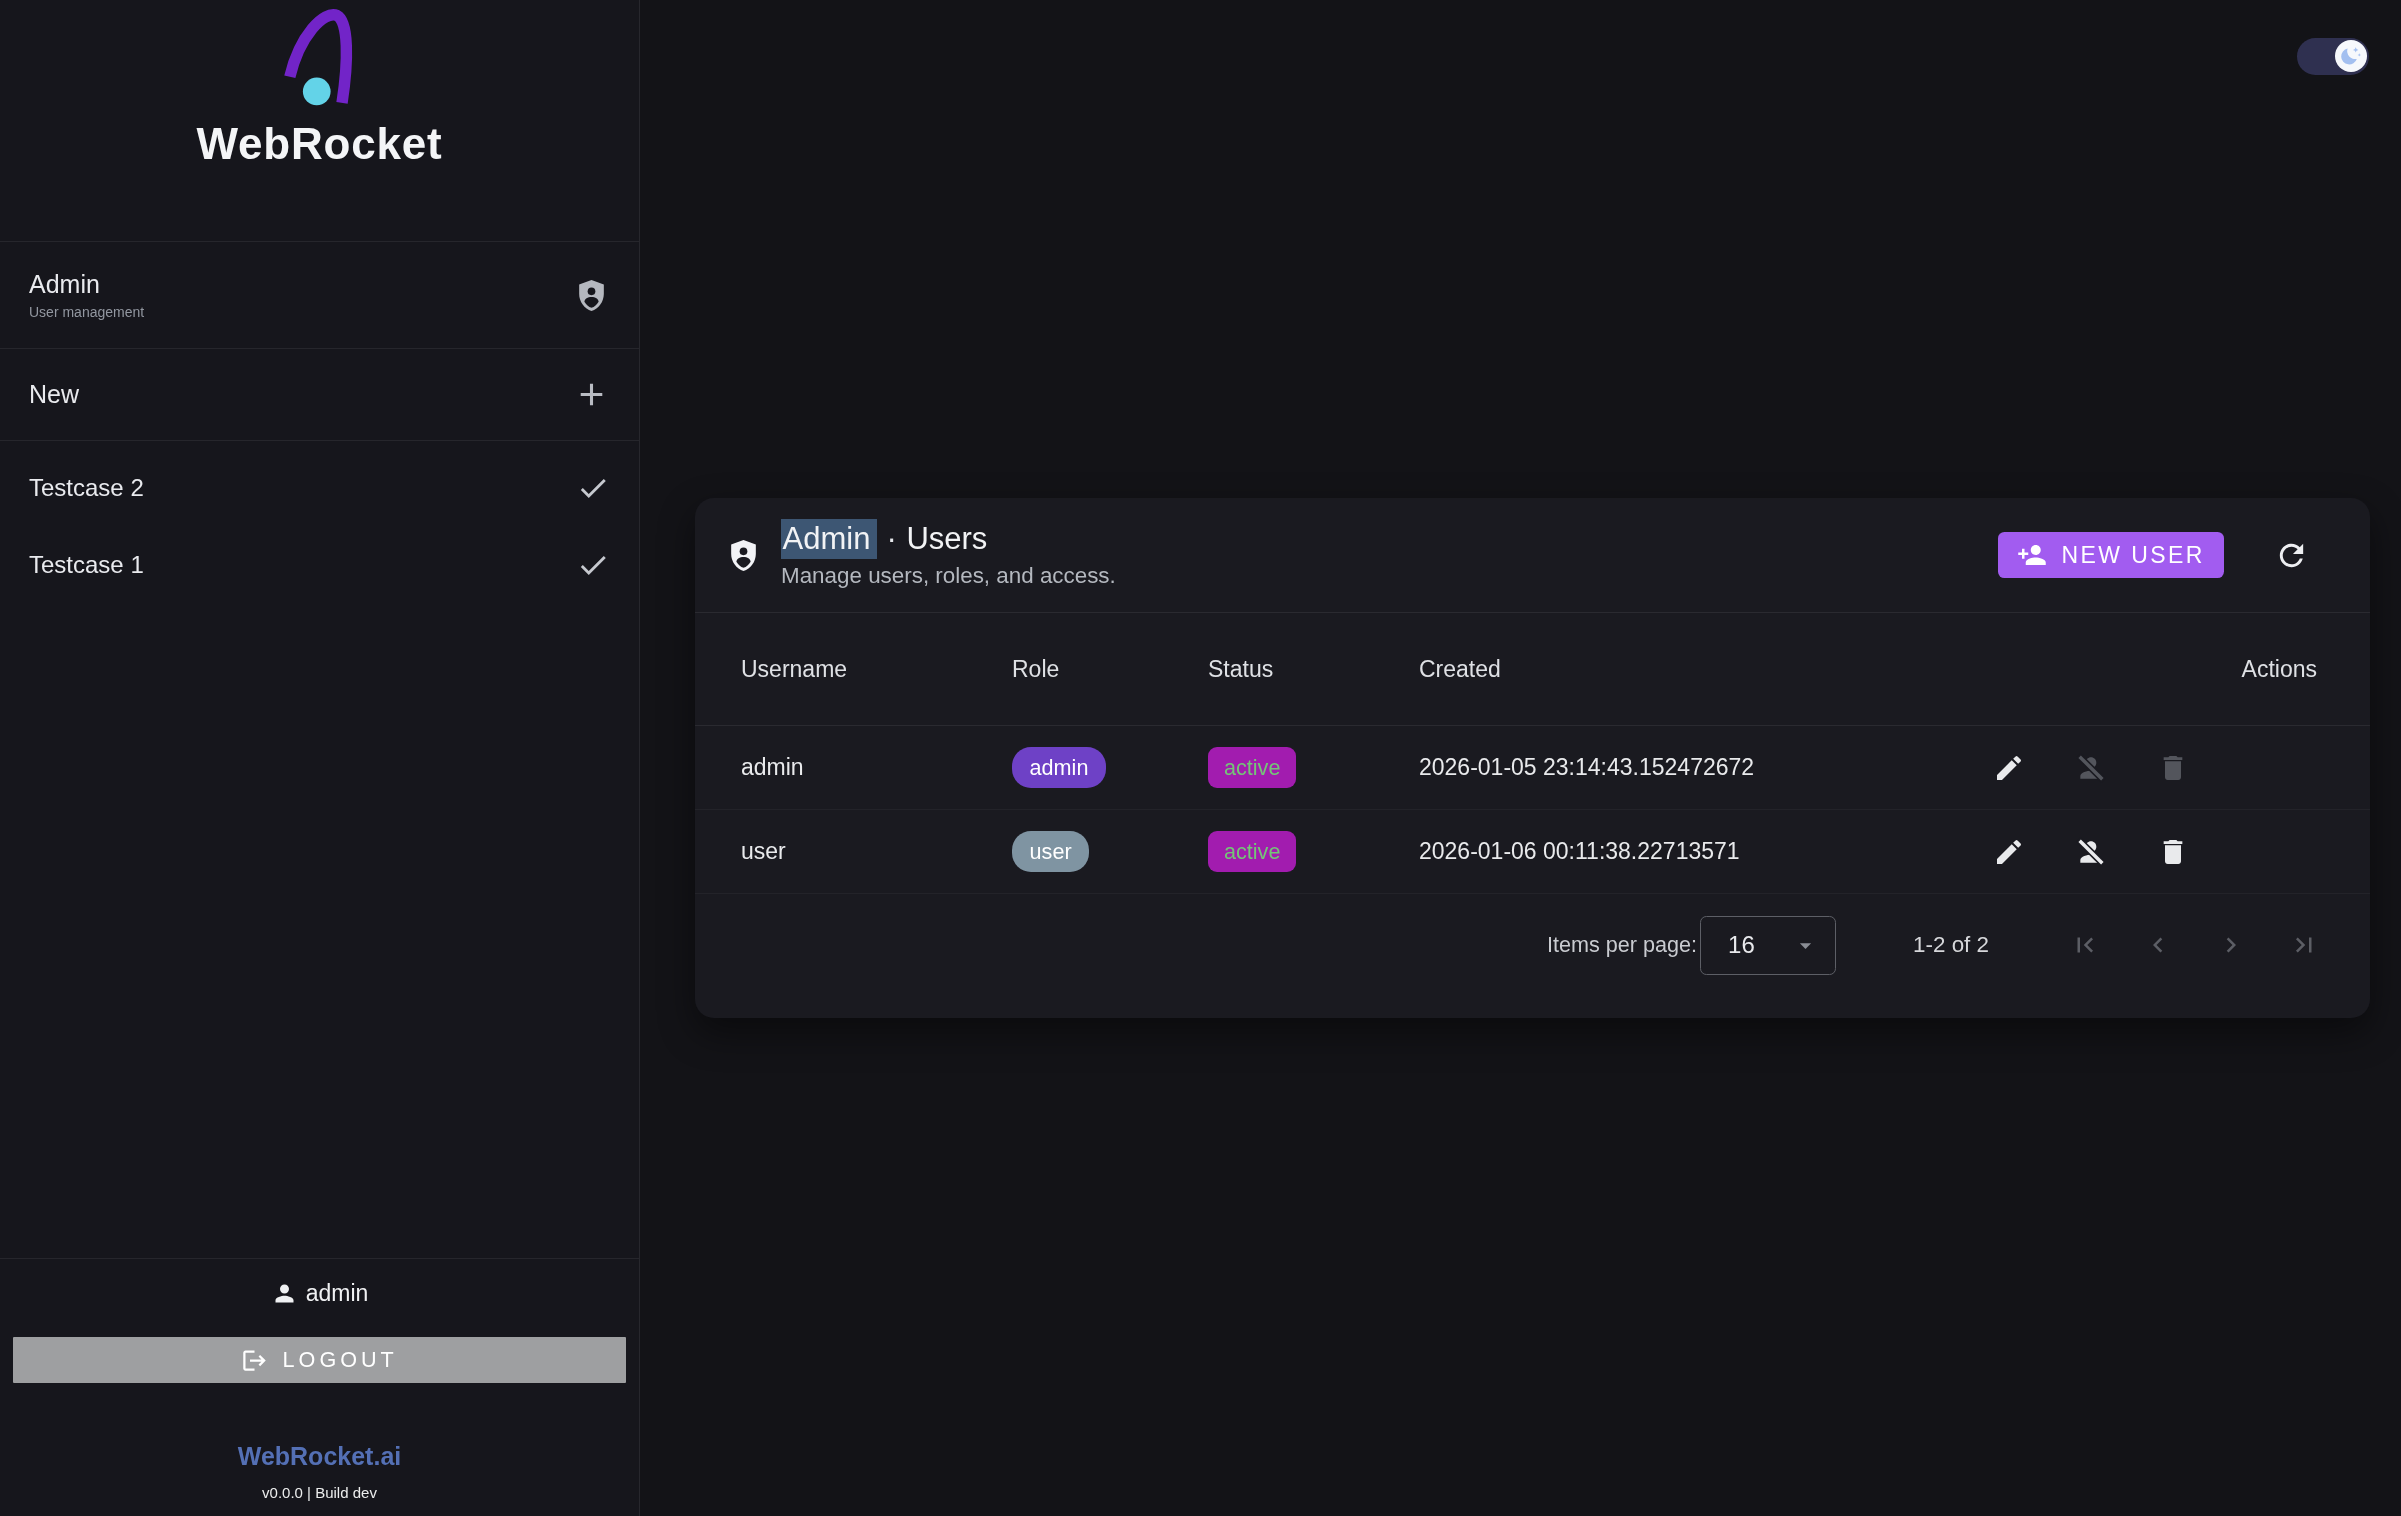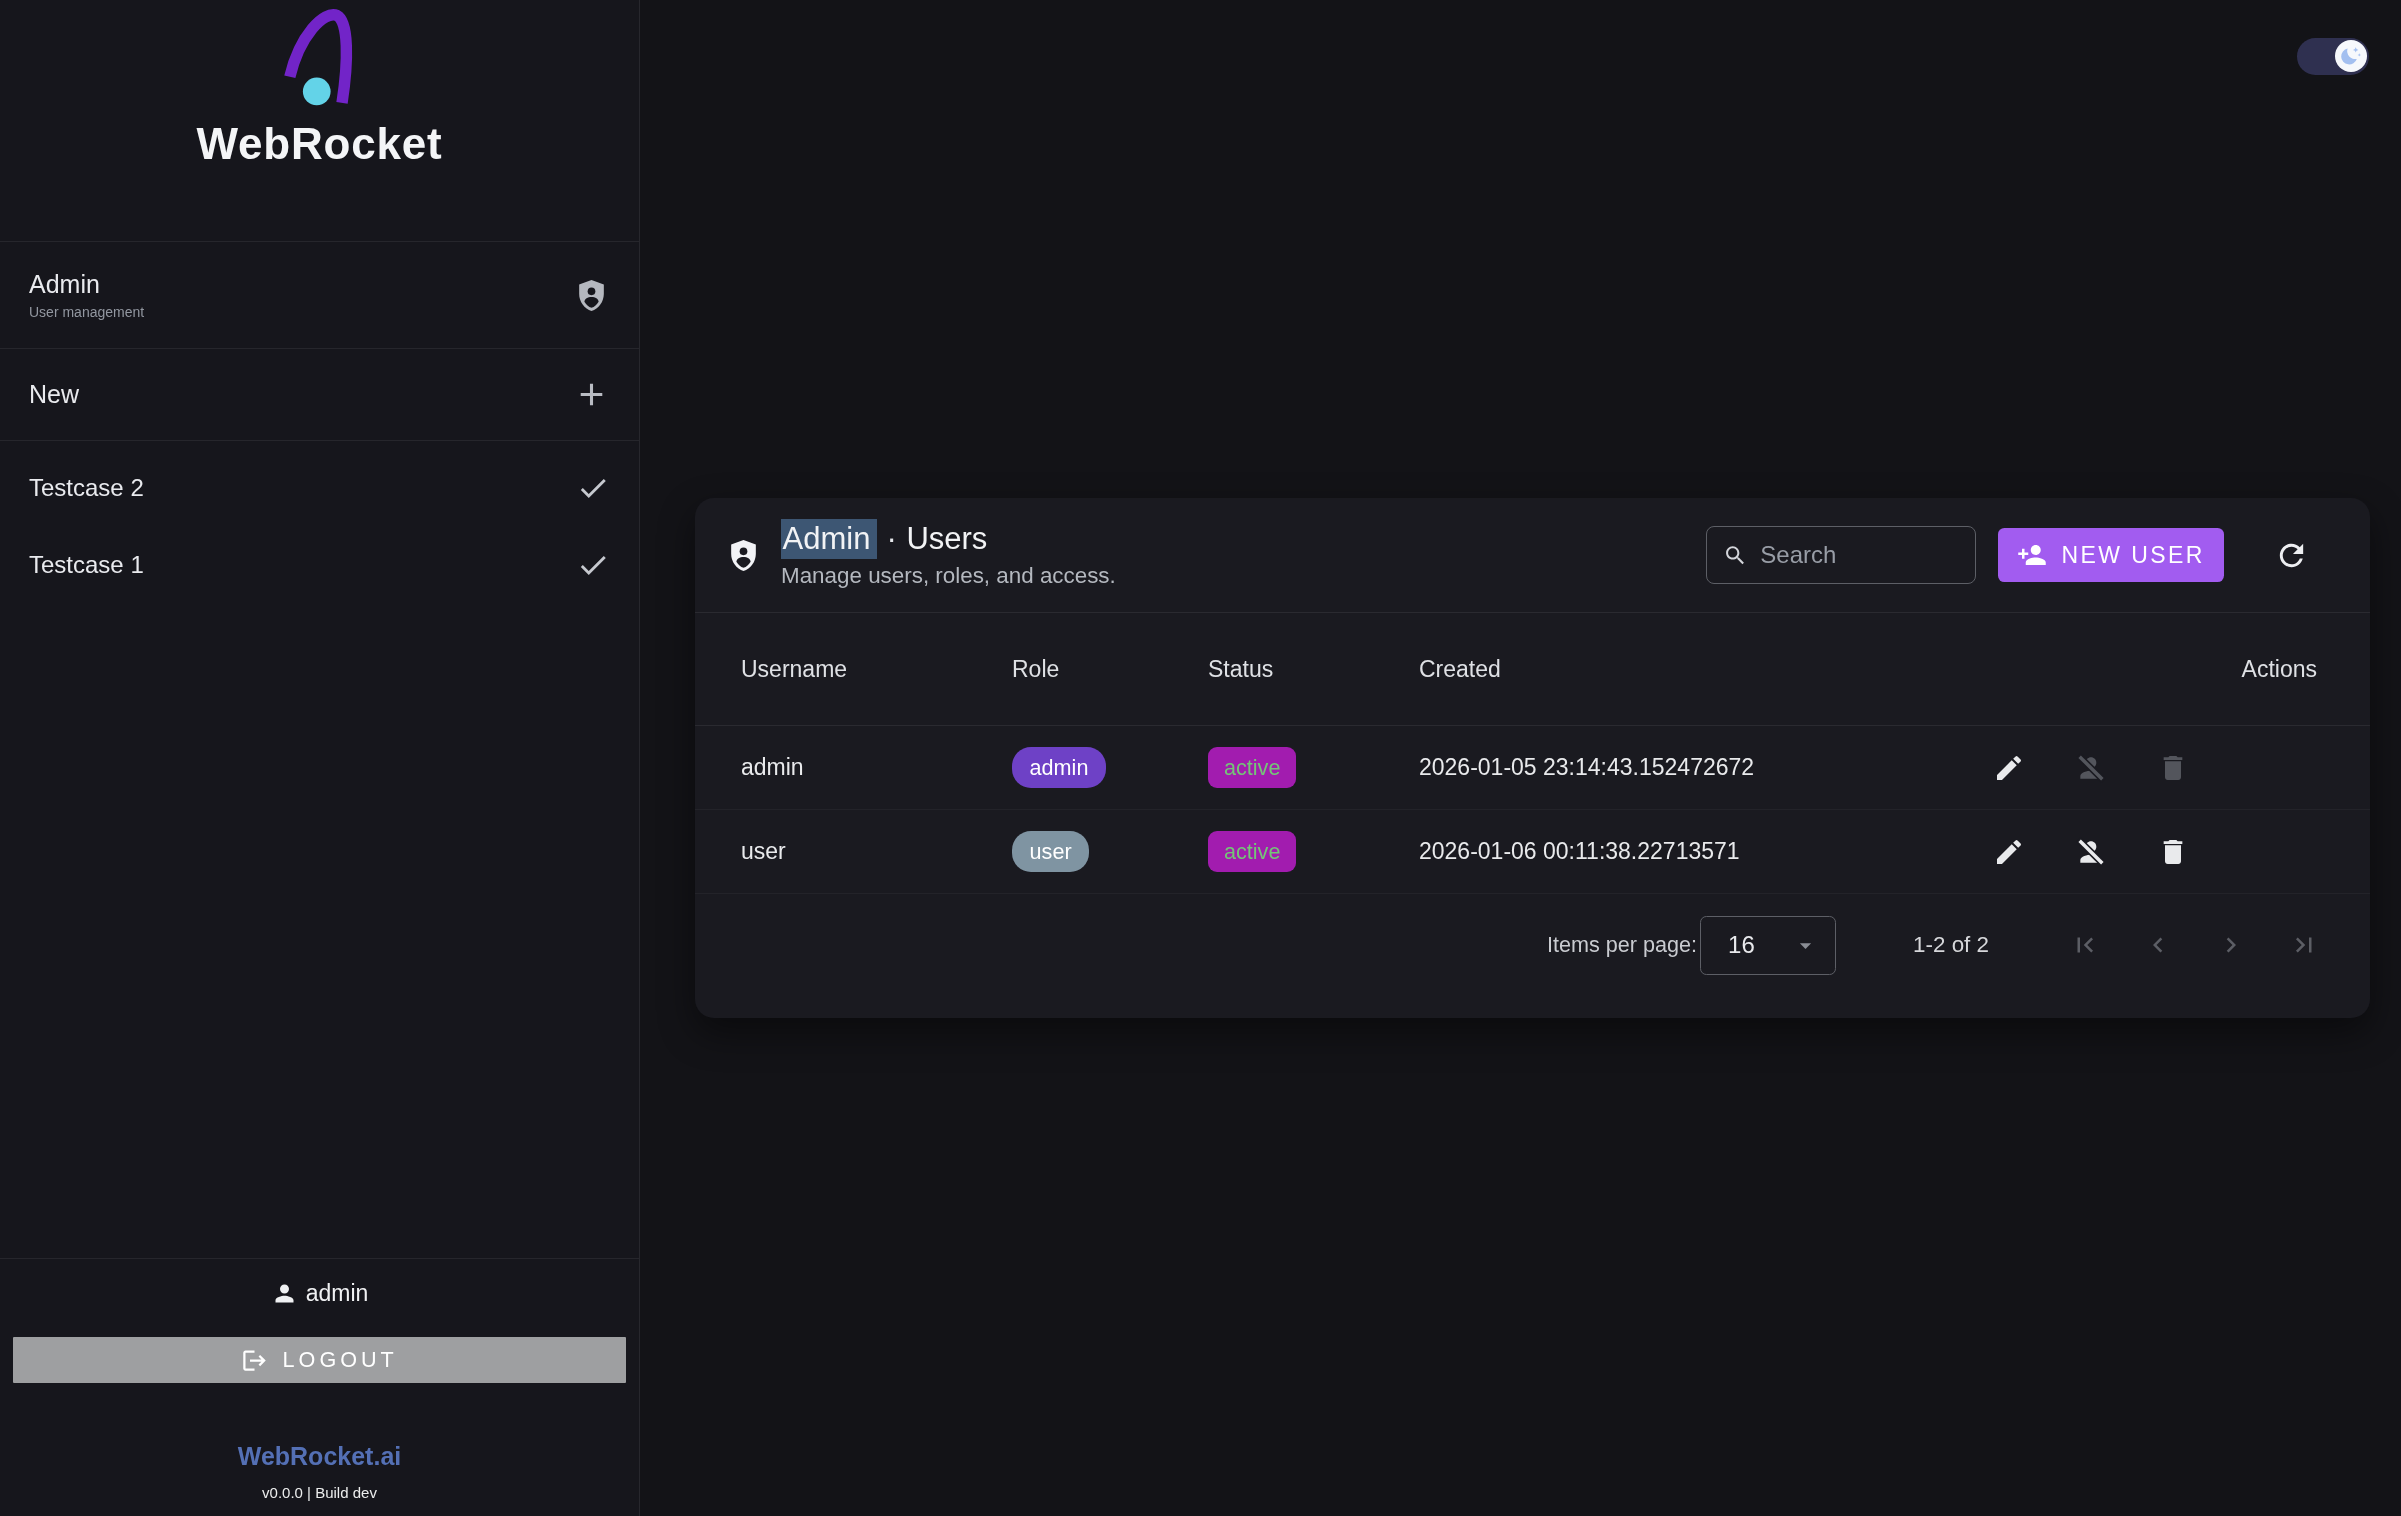--- a/index.html
+++ b/index.html
@@ -59,21 +59,21 @@
   .hl{background:#3d5673;padding:1.6px 6.4px 3.2px 1.6px;}
   .title-sep{margin:0 9.6px;color:#e6e8ec;}
   .card-subtitle{font-size:22.4px;color:#b4b8bf;margin-top:6.4px;}
 
   .header-actions{margin-left:auto;display:flex;align-items:center;}
   .search-box{width:270px;height:58px;border:1.6px solid #5d5f66;border-radius:8px;display:flex;
               align-items:center;padding:0 16px;gap:11.2px;background:transparent;}
   .search-icon{width:29px;height:29px;color:#d3d5da;}
   .search-box input{background:transparent;border:none;outline:none;color:#e8e9ec;font-size:24px;width:100%;}
   .search-box input::placeholder{color:#989da6;}
-  .new-user-btn{margin-left:22.4px;width:226px;height:54px;background:#a25cf0;border:none;border-radius:6.4px;
+  .new-user-btn{margin-left:22.4px;width:226px;height:46px;background:#a25cf0;border:none;border-radius:6.4px;
                 color:#ffffff;font-size:23px;letter-spacing:2.4px;display:flex;align-items:center;
                 justify-content:center;gap:14.4px;cursor:pointer;}
   .person-add-icon{width:30px;height:30px;color:#ffffff;}
   .refresh-btn{margin-left:50px;background:none;border:none;padding:0;cursor:pointer;color:#edeef1;
                display:flex;align-items:center;}
   .refresh-icon{width:35px;height:35px;}
 
   .trow, .thead{display:grid;grid-template-columns:271px 196px 211px 1fr 240px;align-items:center;
                 padding:0 53px 0 46px;}
   .thead{height:114px;border-top:0.8px solid #2a2a30;border-bottom:0.8px solid #2a2a30;}
@@ -190,26 +190,20 @@
           <circle cx="12" cy="9.3" r="2.5" fill="#1a1a20"></circle>
           <path d="M12 13c-2.5 0-4.5 1.3-4.6 3 1.1 1.9 2.7 3.4 4.6 4 1.9-.6 3.5-2.1 4.6-4-.1-1.7-2.1-3-4.6-3z" fill="#1a1a20"></path>
         </svg>
         <div class="titles">
           <div class="card-title">
             <span class="hl">Admin</span><span class="title-sep">·</span><span>Users</span>
           </div>
           <div class="card-subtitle">Manage users, roles, and access.</div>
         </div>
         <div class="header-actions">
-          <label class="search-box">
-            <svg class="search-icon" viewBox="0 0 24 24">
-              <path fill="currentColor" d="M15.5 14h-.79l-.28-.27C15.41 12.59 16 11.11 16 9.5 16 5.91 13.09 3 9.5 3S3 5.91 3 9.5 5.91 16 9.5 16c1.61 0 3.09-.59 4.23-1.57l.27.28v.79l5 4.99L20.49 19l-4.99-5zm-6 0C7.01 14 5 11.99 5 9.5S7.01 5 9.5 5 14 7.01 14 9.5 11.99 14 9.5 14z"></path>
-            </svg>
-            <input type="text" placeholder="Search" style="">
-          </label>
           <button class="new-user-btn">
             <svg class="person-add-icon" viewBox="0 0 24 24">
               <path fill="currentColor" d="M15 12c2.21 0 4-1.79 4-4s-1.79-4-4-4-4 1.79-4 4 1.79 4 4 4zm-9-2V7H4v3H1v2h3v3h2v-3h3v-2H6zm9 4c-2.67 0-8 1.34-8 4v2h16v-2c0-2.66-5.33-4-8-4z"></path>
             </svg>
             <span>NEW USER</span>
           </button>
           <button class="refresh-btn">
             <svg class="refresh-icon" viewBox="0 0 24 24">
               <path fill="currentColor" d="M17.65 6.35C16.2 4.9 14.21 4 12 4c-4.42 0-7.99 3.58-8 8s3.57 8 8 8c3.73 0 6.84-2.55 7.73-6h-2.08c-.82 2.33-3.04 4-5.65 4-3.31 0-6-2.69-6-6s2.69-6 6-6c1.66 0 3.14.69 4.22 1.78L13 11h7V4l-2.35 2.35z"></path>
             </svg>

